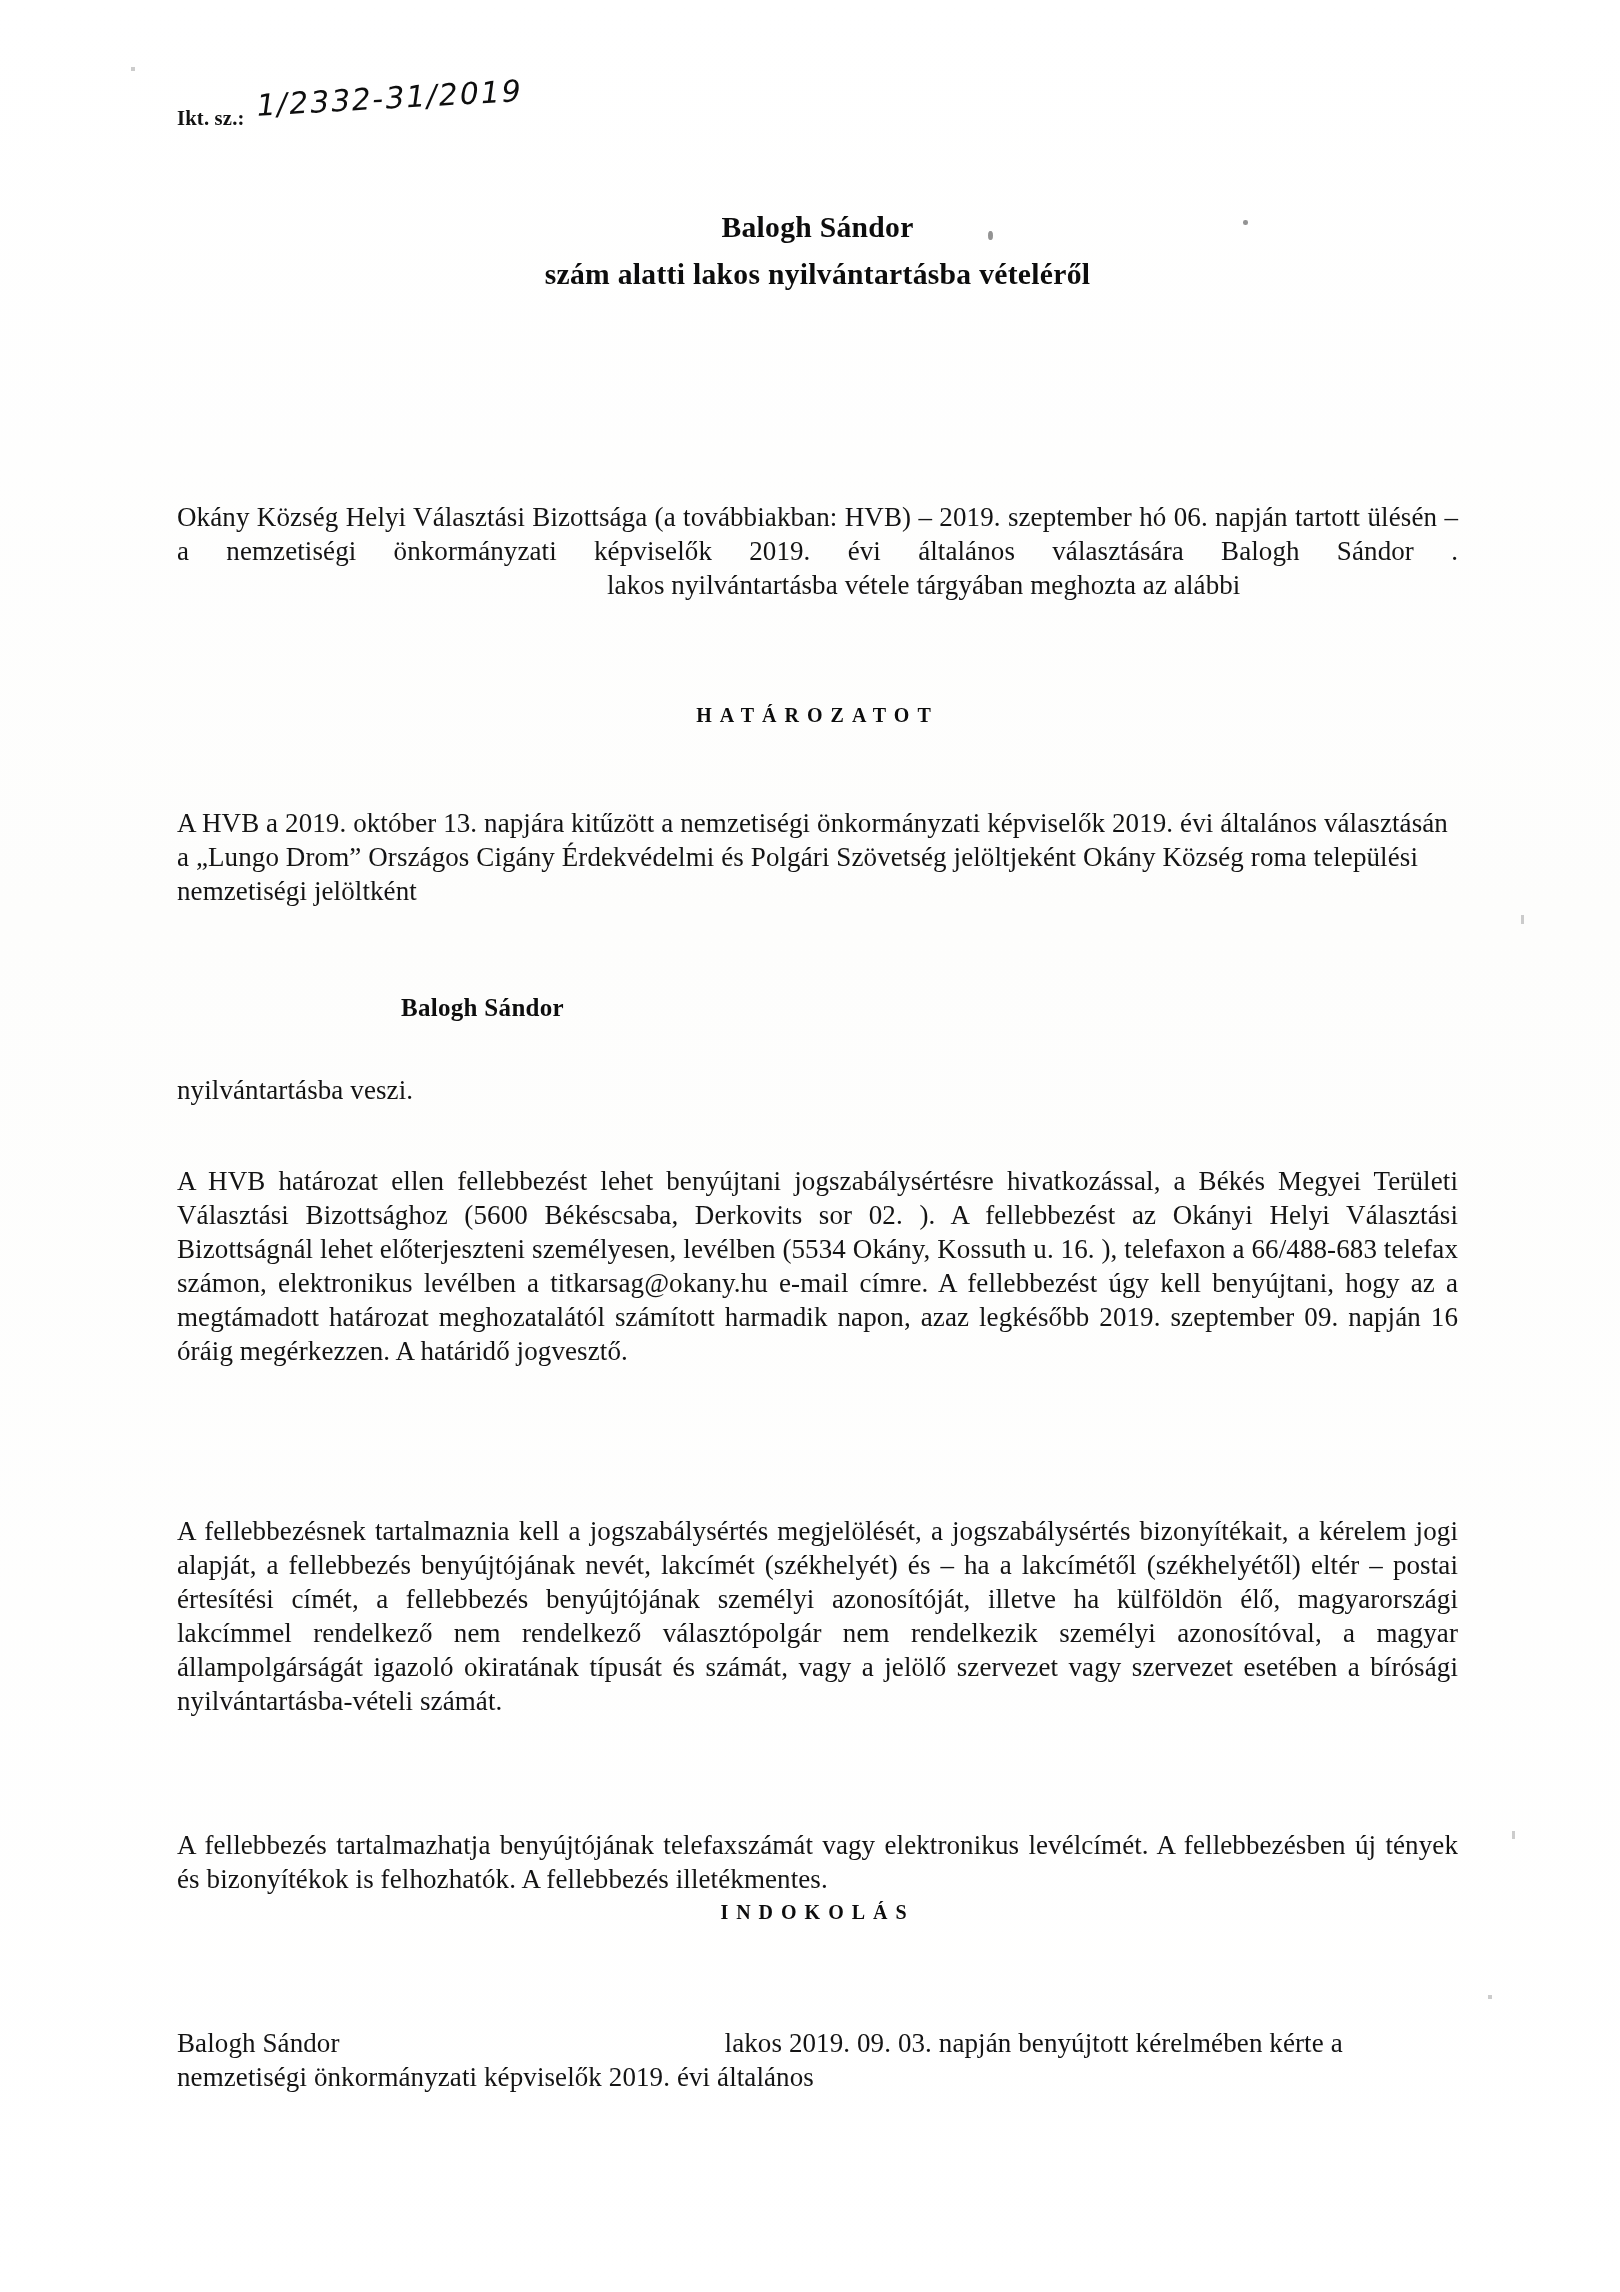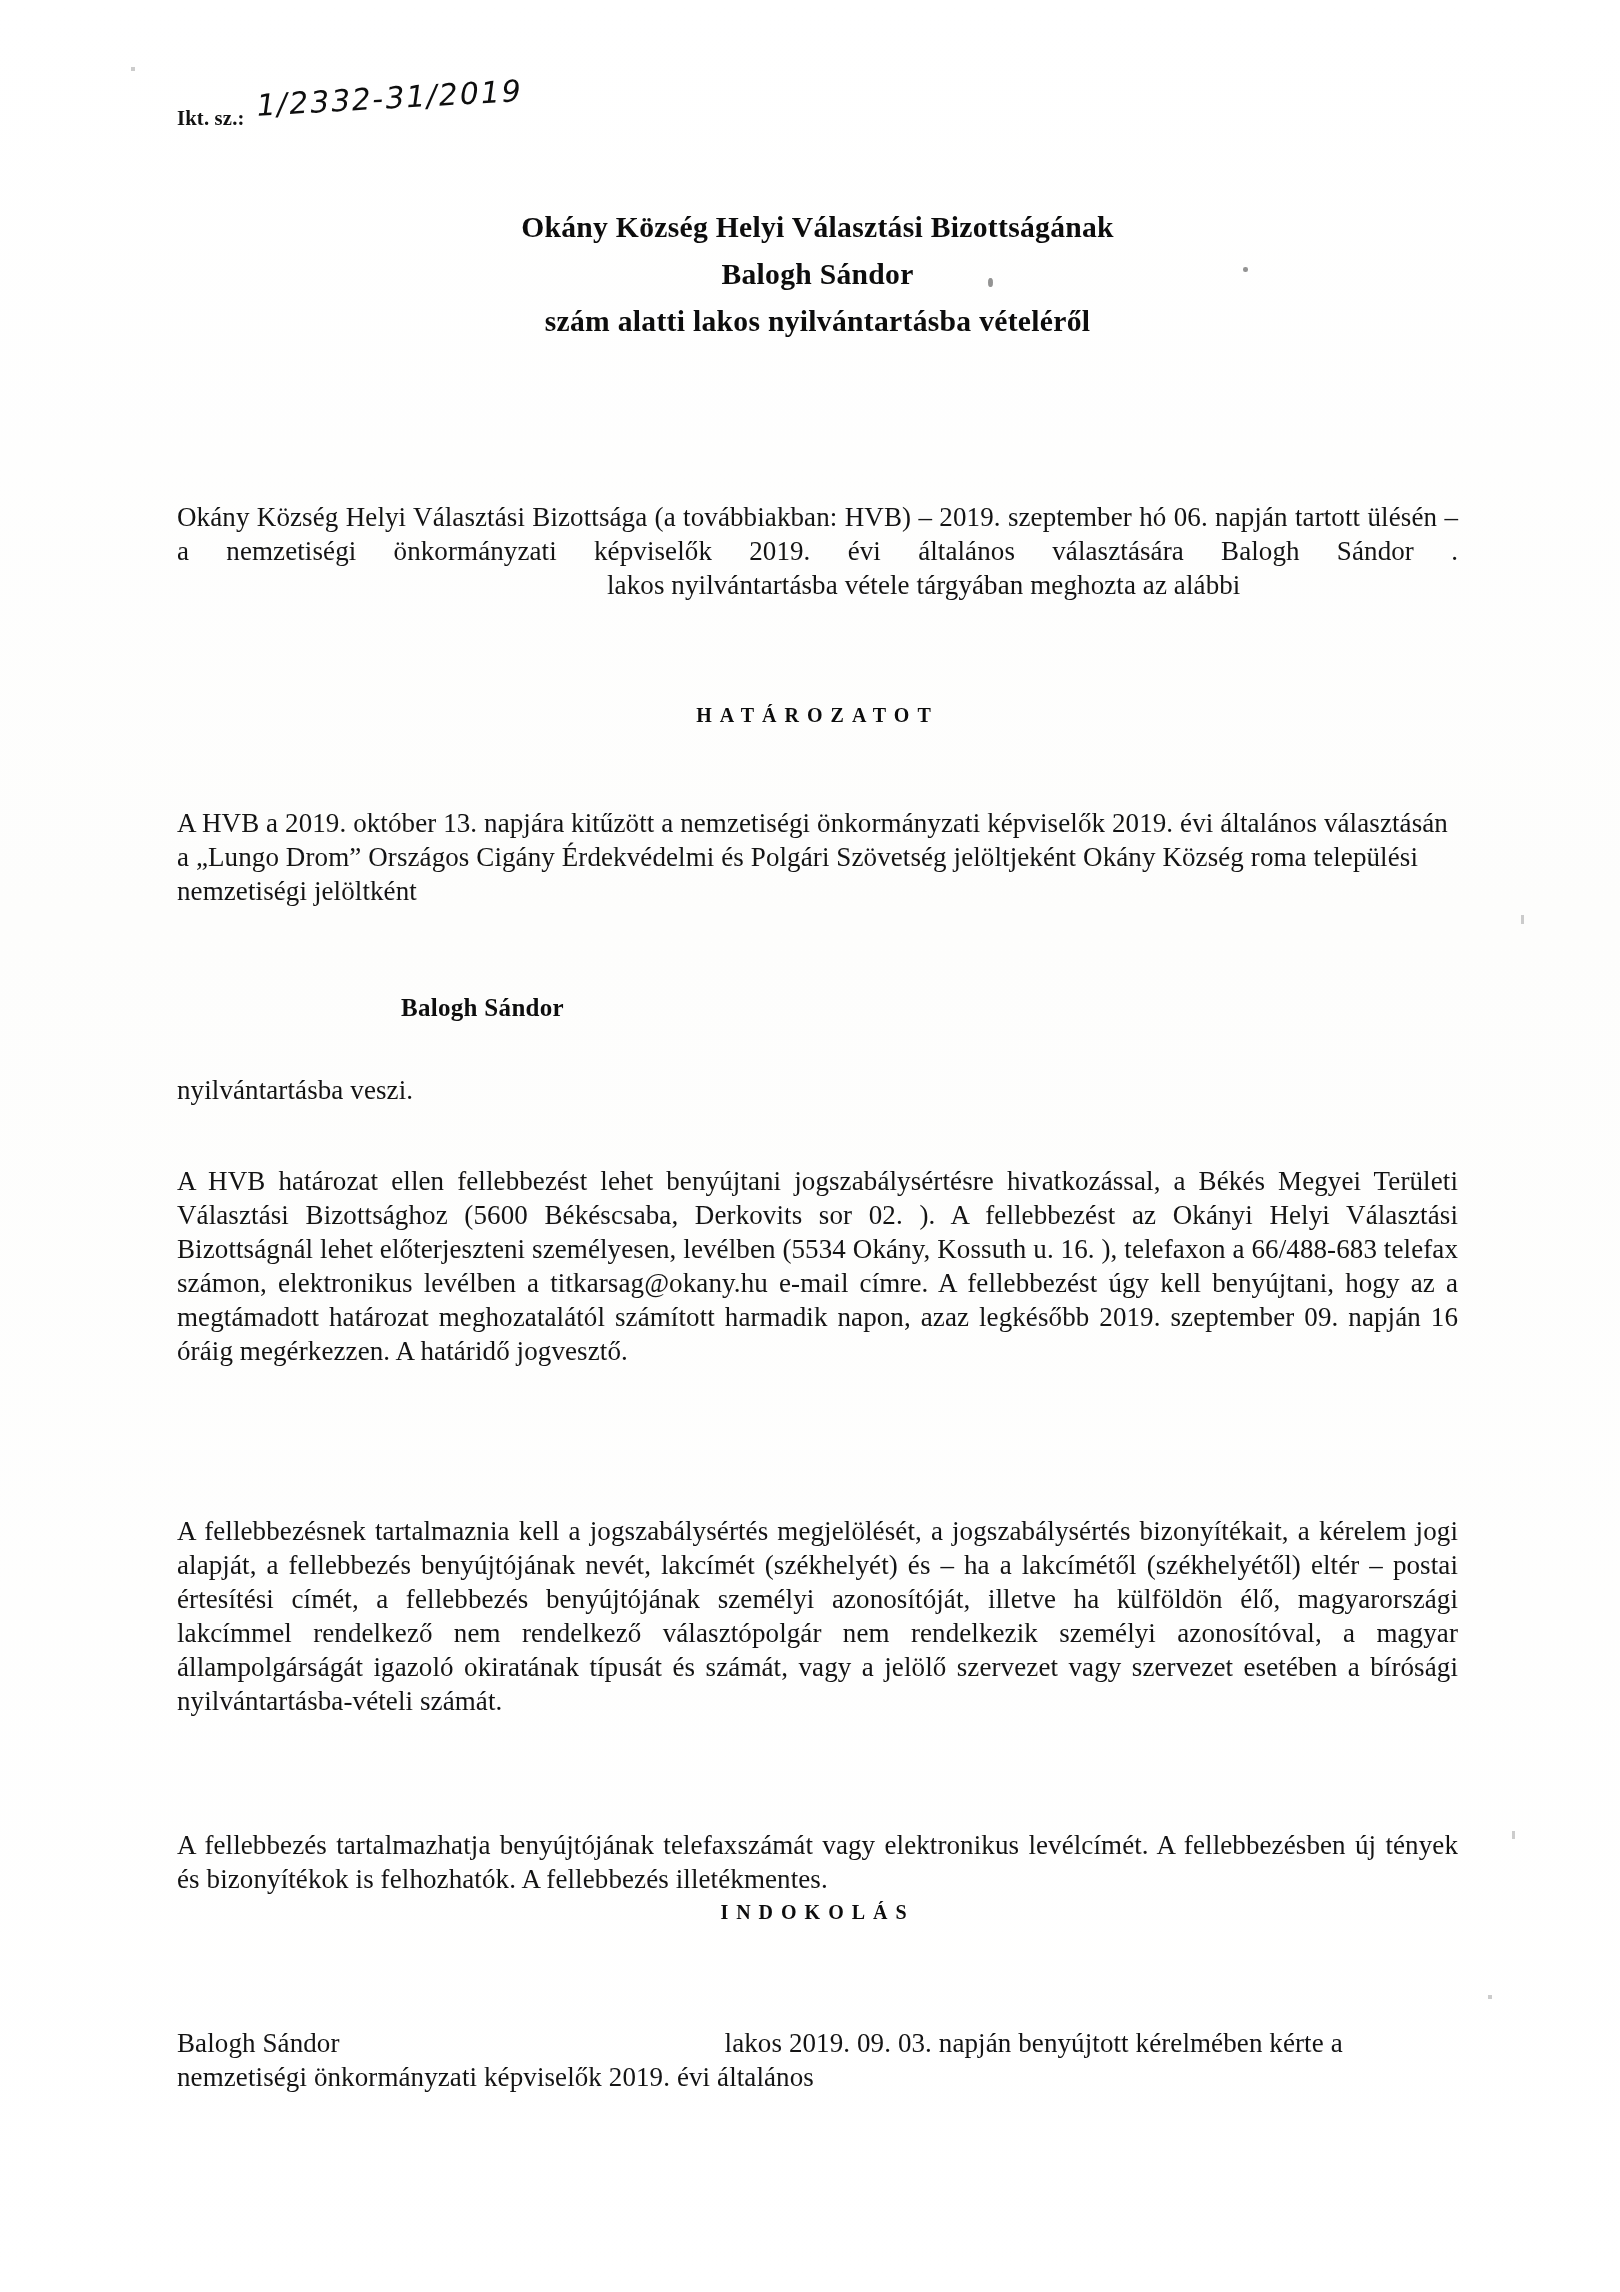--- a/index.html
+++ b/index.html
@@ -160,21 +160,20 @@
   <div class="speck" style="left:1488px; top:1995px; width:3.6px; height:3.6px;"></div>
 
   <div class="content">
 
     <div class="ikt-row">
       <span class="ikt-label">Ikt. sz.:</span>
       <span class="ikt-hand">1/2332-31/2019</span>
     </div>
 
     <div class="title-block">
-      <div class="title-line">Okány Község Helyi Választási Bizottságának</div>
       <div class="title-line name-line">
         <span>Balogh Sándor</span>
         <span class="ink-dot" style="left:811px; top:27px; width:4.5px; height:9px;"></span>
         <span class="ink-dot" style="left:1066px; top:16px; width:4.5px; height:4.5px;"></span>
       </div>
       <div class="title-line">szám alatti lakos nyilvántartásba vételéről</div>
     </div>
 
     <div class="para p-intro">
       <span>Okány Község Helyi Választási Bizottsága (a továbbiakban: HVB) – 2019. szeptember hó 06. napján tartott ülésén – a nemzetiségi önkormányzati képviselők 2019. évi általános választására Balogh Sándor .</span><span class="redact-gap"></span><span>lakos nyilvántartásba vétele tárgyában meghozta az alábbi</span>

